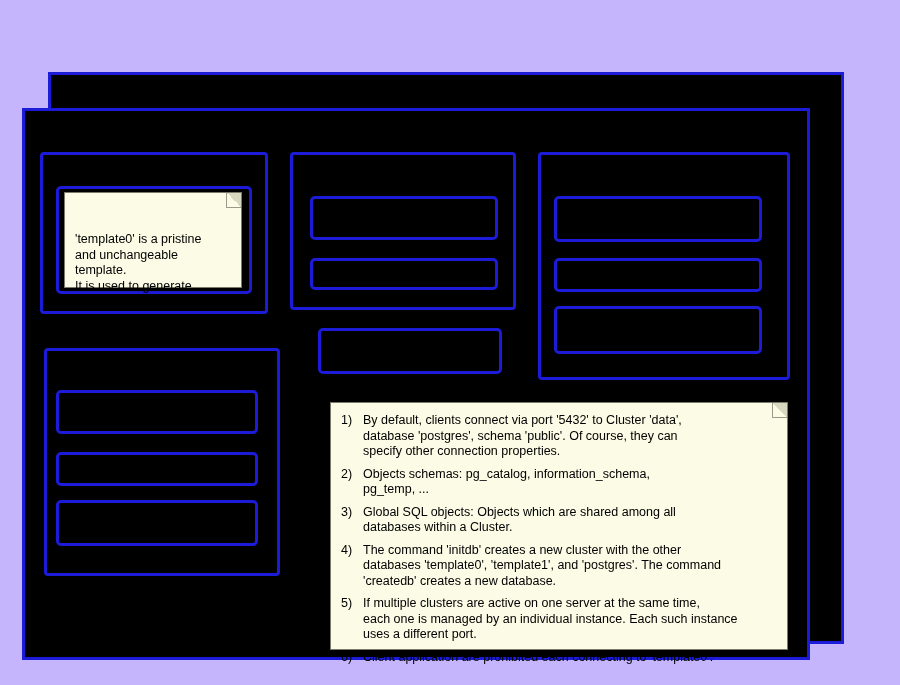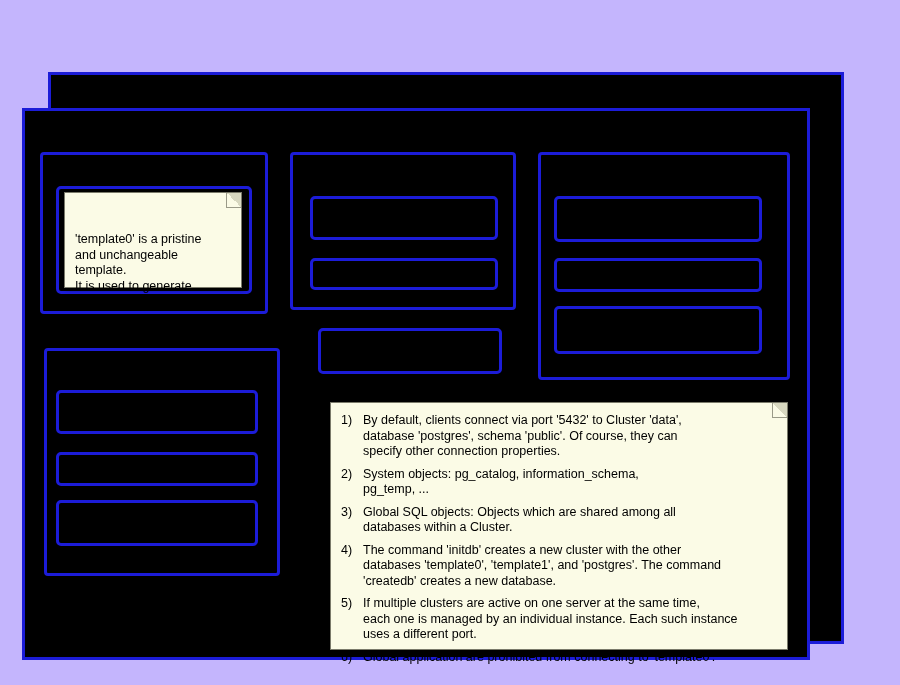--- a/index.html
+++ b/index.html
@@ -145,21 +145,21 @@
     <span class="fold"></span>
     <ol>
       <li>
         <span class="num">1)</span>
         <span class="txt">By default, clients connect via port '5432' to Cluster 'data',
 database 'postgres', schema 'public'. Of course, they can
 specify other connection properties.</span>
       </li>
       <li>
         <span class="num">2)</span>
-        <span class="txt">System objects: pg_catalog, information_schema,
+        <span class="txt">Objects schemas: pg_catalog, information_schema,
 pg_temp, ...</span>
       </li>
       <li>
         <span class="num">3)</span>
         <span class="txt">Global SQL objects: Objects which are shared among all
 databases within a Cluster.</span>
       </li>
       <li>
         <span class="num">4)</span>
         <span class="txt">The command 'initdb' creates a new cluster with the other
@@ -167,18 +167,18 @@
 'createdb' creates a new database.</span>
       </li>
       <li>
         <span class="num">5)</span>
         <span class="txt">If multiple clusters are active on one server at the same time,
 each one is managed by an individual instance. Each such instance
 uses a different port.</span>
       </li>
       <li>
         <span class="num">6)</span>
-        <span class="txt">Global application are prohibited from connecting to 'template0'.</span>
+        <span class="txt">Client application are prohibited each connecting to 'template0'.</span>
       </li>
     </ol>
   </div>
 
 </div>
 
 </body></html>

